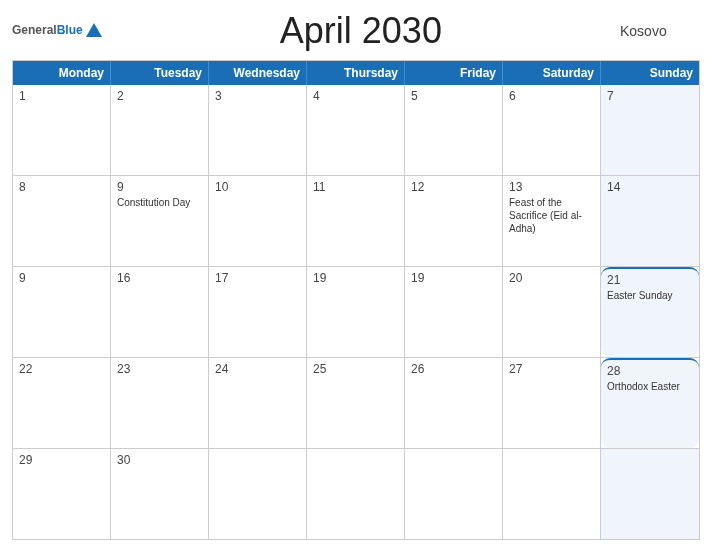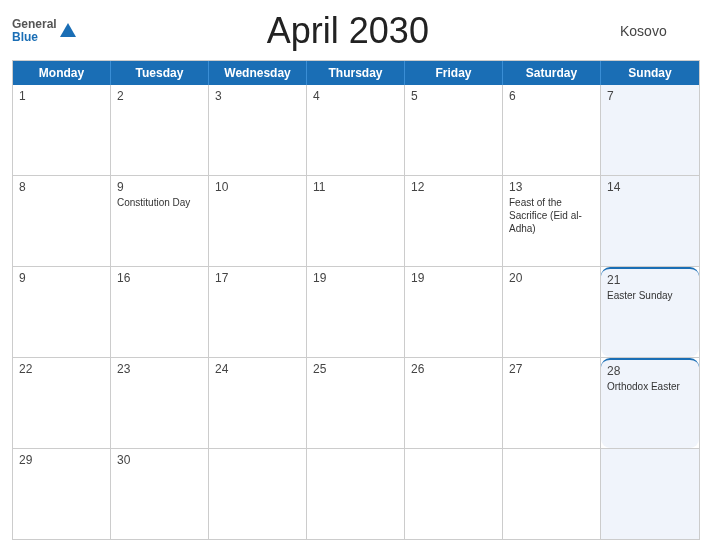--- a/index.html
+++ b/index.html
@@ -25,21 +25,21 @@
     }
     .logo {
       display: flex;
       align-items: center;
       font-size: 13px;
       color: #333;
       font-weight: bold;
     }
     .logo-text {
       display: flex;
-      flex-direction: column;
+      flex-direction: row;
       line-height: 1.1;
     }
     .logo-general { color: #555; font-size: 12px; font-weight: bold; }
     .logo-blue { color: #1a6eb5; font-size: 12px; font-weight: bold; }
     .logo-triangle {
       width: 0; height: 0;
       border-left: 8px solid transparent;
       border-right: 8px solid transparent;
       border-bottom: 14px solid #1a6eb5;
       margin-left: 3px;
@@ -67,21 +67,21 @@
     .cal-header {
       display: grid;
       grid-template-columns: repeat(7, 1fr);
       background: #1a6eb5;
     }
     .cal-header-cell {
       color: #fff;
       font-size: 12px;
       font-weight: bold;
       padding: 5px 6px;
-      text-align: center;
+      text-align: right;
       border-right: 1px solid #3a8ed5;
     }
     .cal-header-cell:last-child { border-right: none; }
     .cal-body {
       flex: 1;
       display: flex;
       flex-direction: column;
     }
     .cal-row {
       display: grid;

